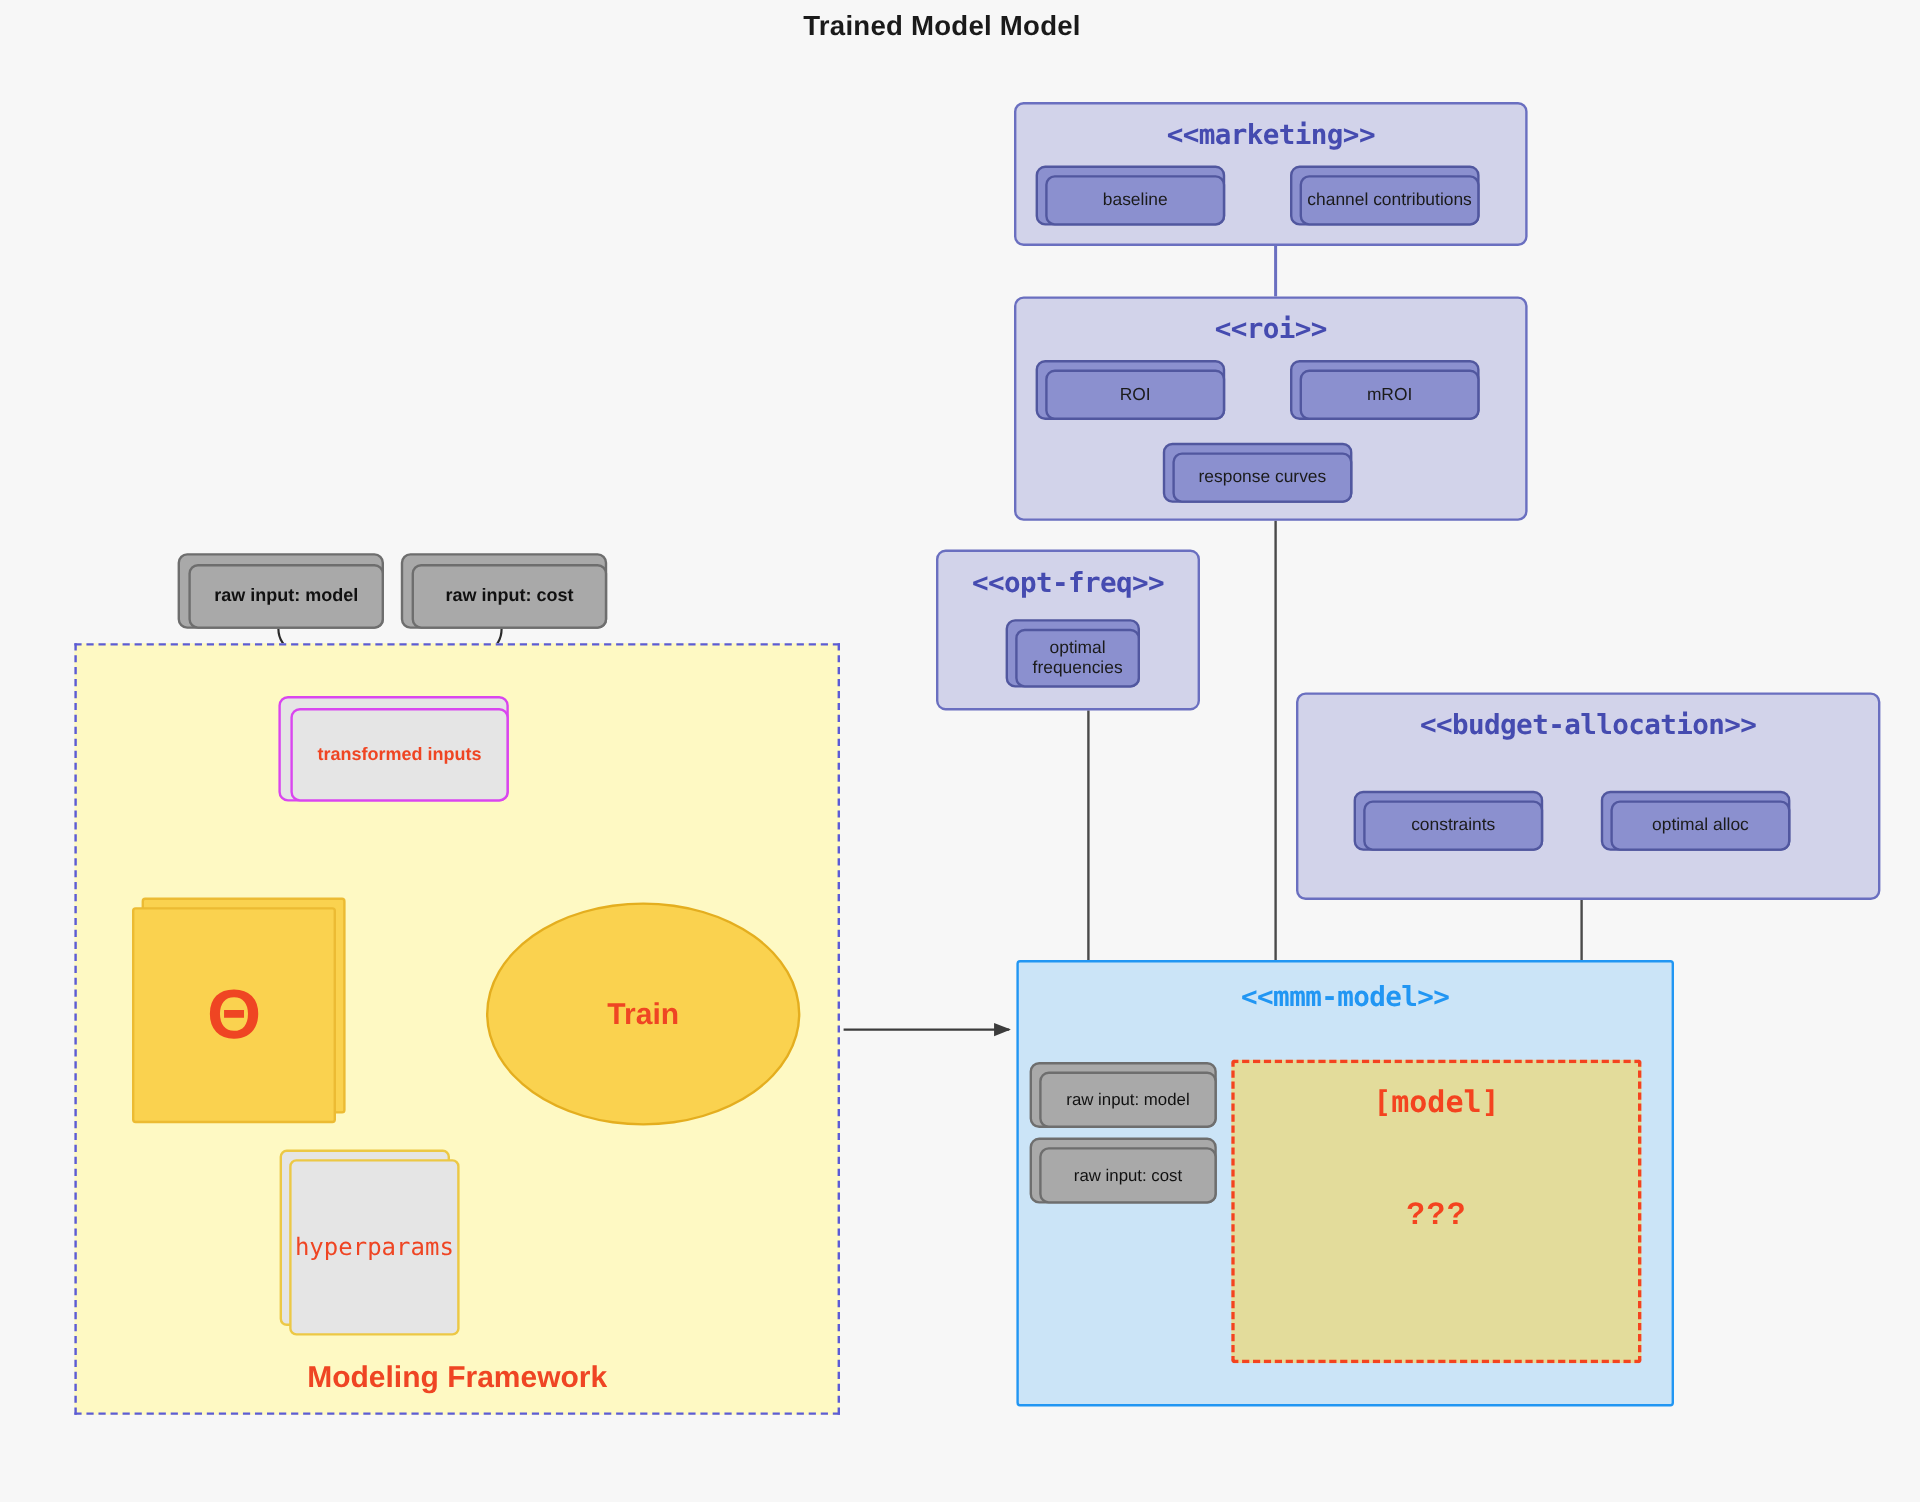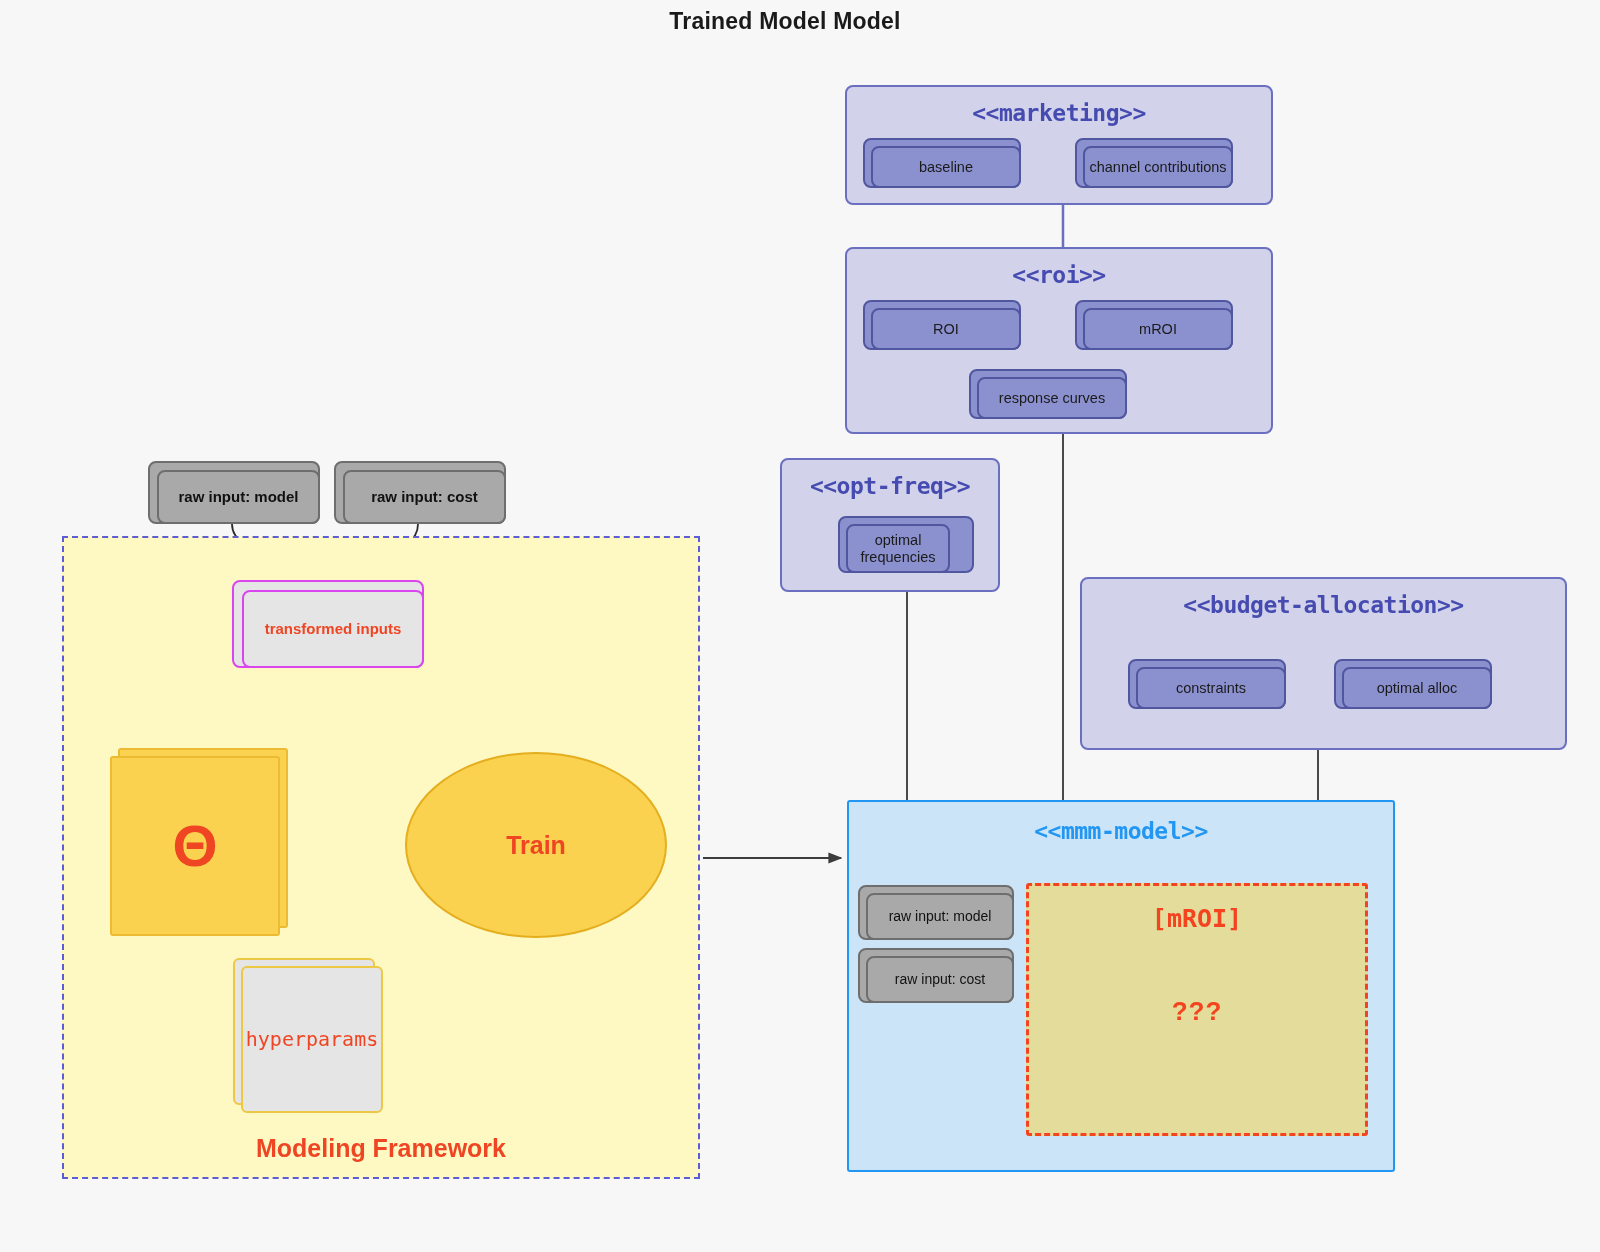--- a/index.html
+++ b/index.html
@@ -287,21 +287,21 @@
 
     <div class="node skin-purple" style="left:122px;top:120px;width:158px;height:50px;">
       <div class="shadow"></div>
       <div class="face" style="left:8px;top:8px;width:150px;height:42px;">response curves</div>
     </div>
   </div>
 
   <div class="abs package" id="pkg-optfreq" style="left:780px;top:458px;width:220px;height:134px;">
     <div class="package-title" style="top:13px;">&lt;&lt;opt-freq&gt;&gt;</div>
 
-    <div class="node skin-purple" style="left:56px;top:56px;width:112px;height:57px;padding-left:24px;">
+    <div class="node skin-purple" style="left:56px;top:56px;width:112px;height:57px;">
       <div class="shadow"></div>
       <div class="face" style="left:8px;top:8px;width:104px;height:49px;flex-direction:column;">
         <span>optimal</span>
         <span>frequencies</span>
       </div>
     </div>
   </div>
 
   <div class="abs package" id="pkg-budget" style="left:1080px;top:577px;width:487px;height:173px;padding-left:28px;">
     <div class="package-title" style="top:13px;">&lt;&lt;budget-allocation&gt;&gt;</div>
@@ -356,17 +356,17 @@
     <div class="shadow"></div>
     <div class="face" style="left:8px;top:8px;width:148px;height:47px;">raw input: model</div>
   </div>
 
   <div class="node skin-gray skin-gray-sm" style="left:858px;top:948px;width:156px;height:55px;">
     <div class="shadow"></div>
     <div class="face" style="left:8px;top:8px;width:148px;height:47px;">raw input: cost</div>
   </div>
 
   <div class="abs" id="model-box">
-    <div class="m-title">[mROI]</div>
+    <div class="m-title">[model]</div>
     <div class="m-q">???</div>
   </div>
 
 </div>
 
 </body></html>

